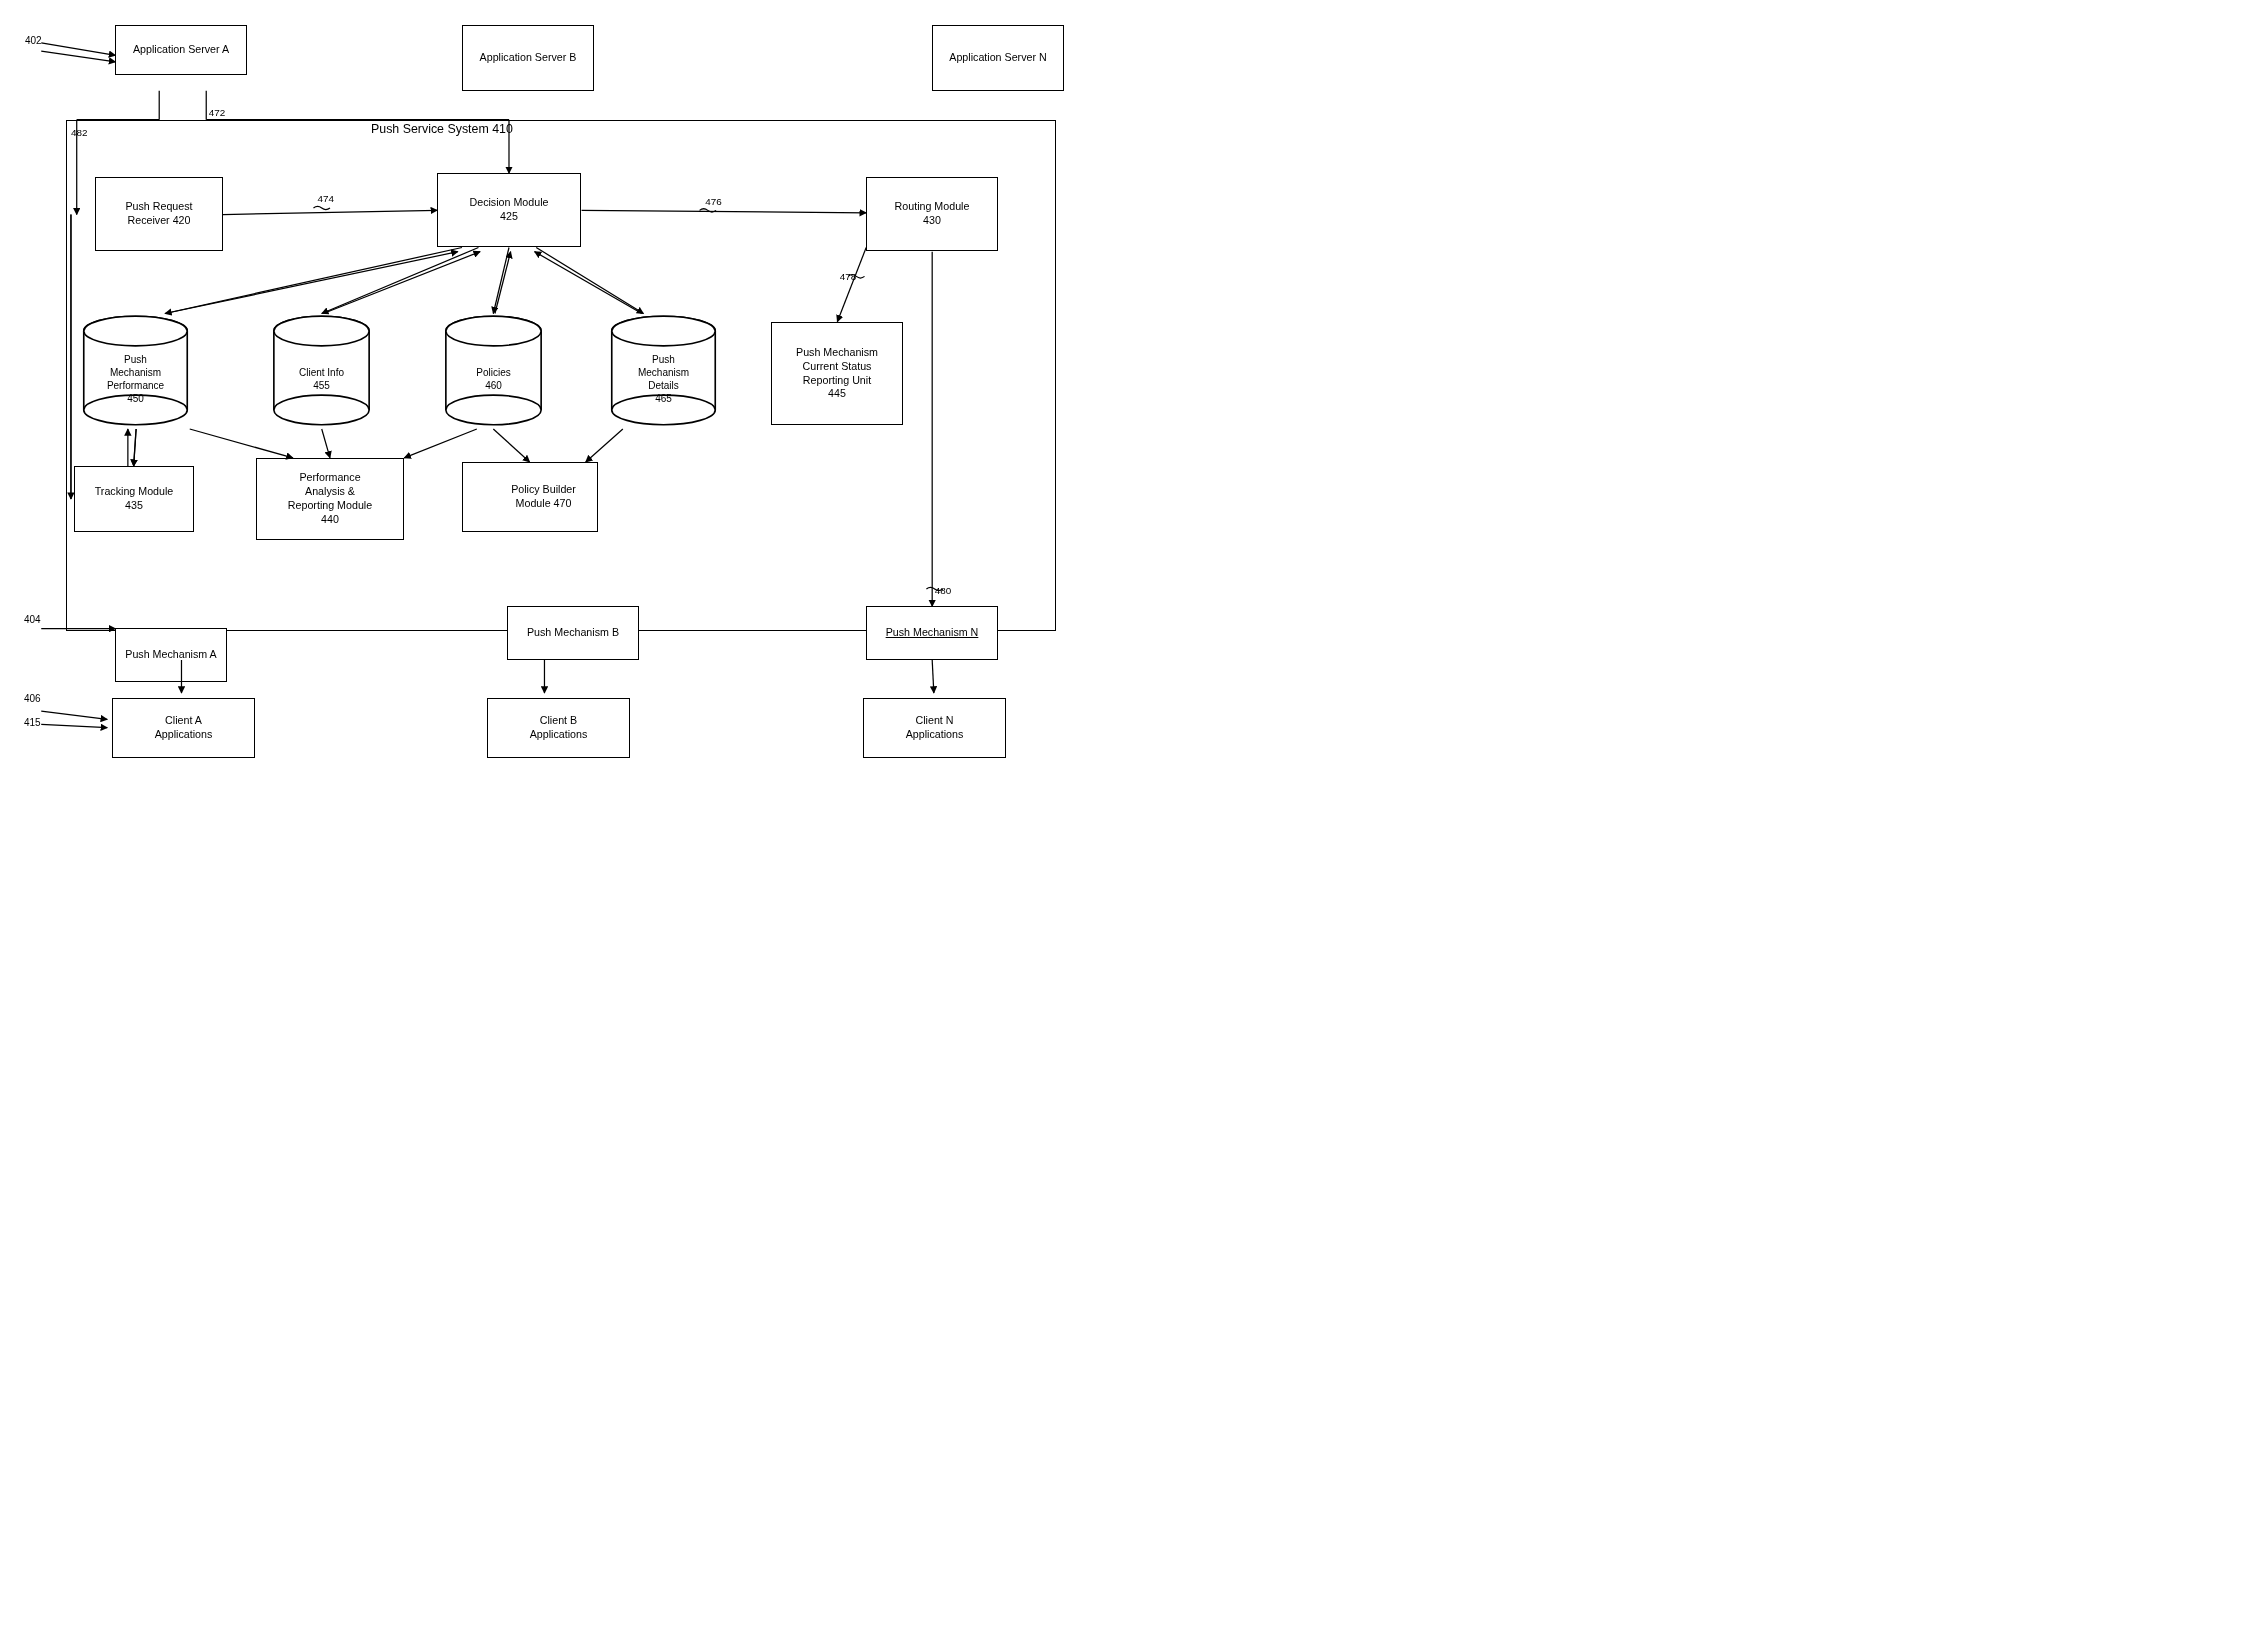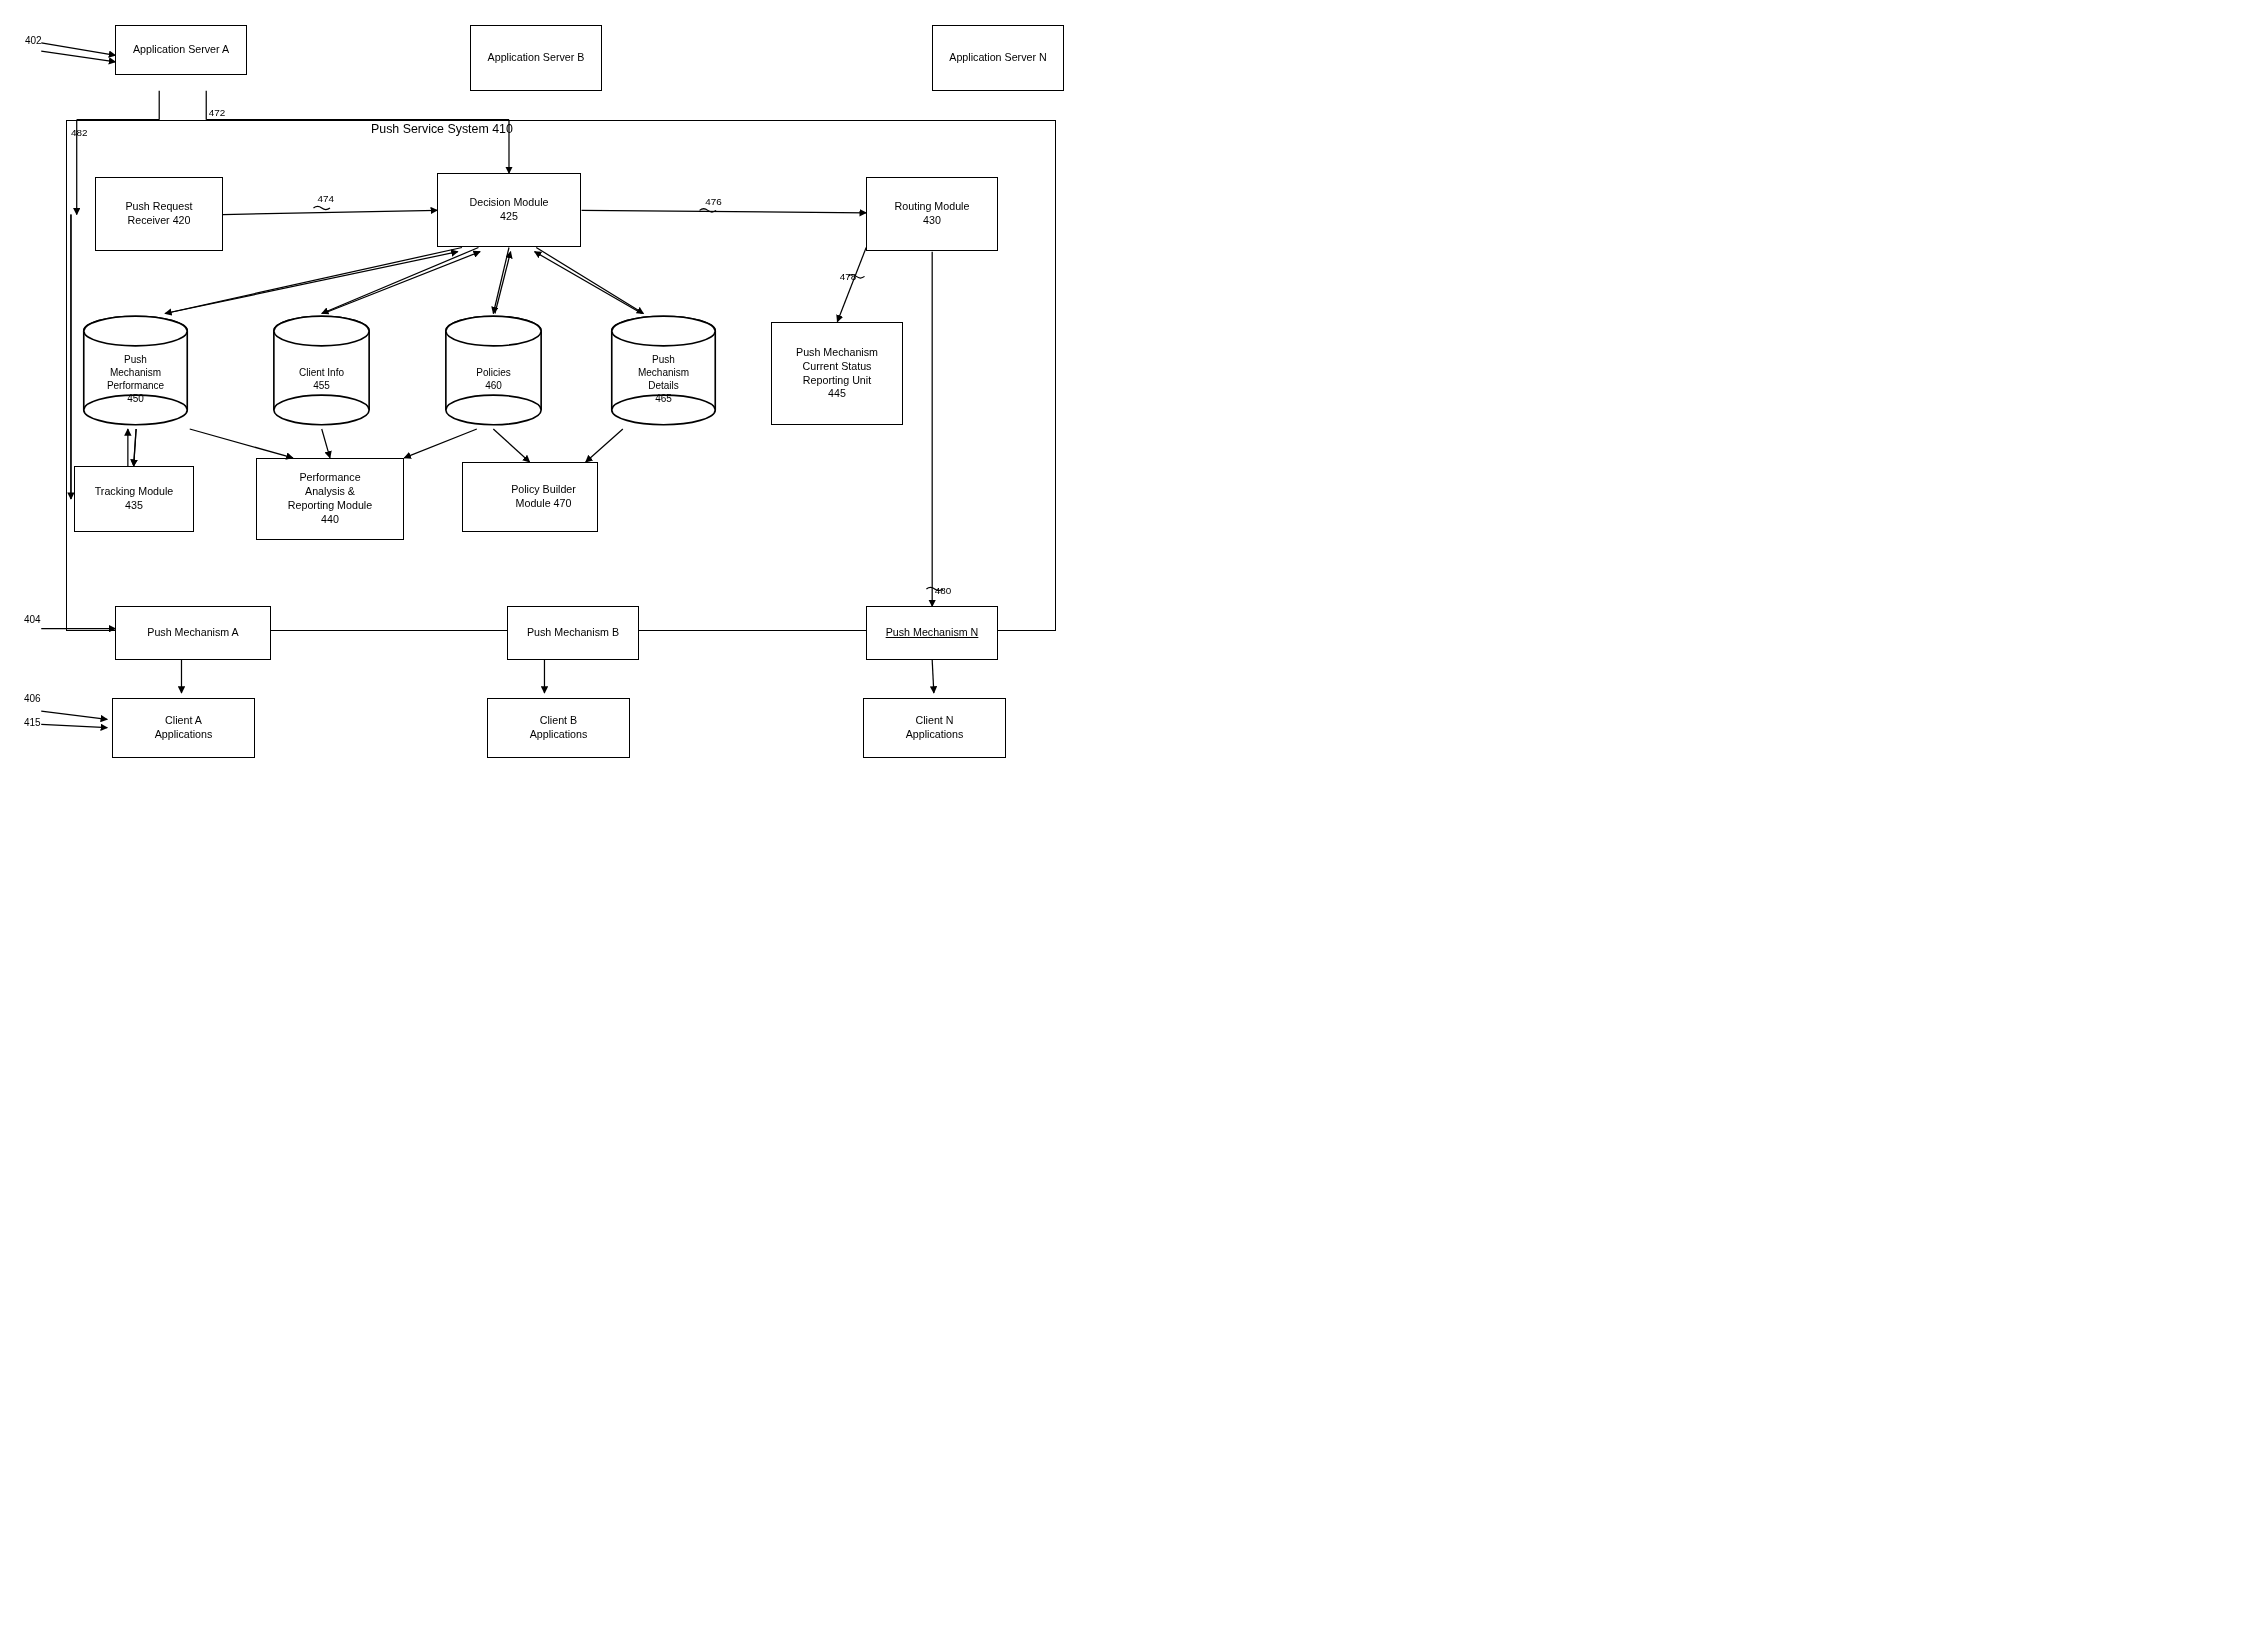--- a/index.html
+++ b/index.html
@@ -80,21 +80,21 @@
   <span class="label-ref" style="left:25px; top:35px;">402</span>
   <span class="label-ref" style="left:24px; top:614px;">404</span>
   <span class="label-ref" style="left:24px; top:693px;">406</span>
   <span class="label-ref" style="left:24px; top:717px;">415</span>
 
   <div class="box" style="left:115px; top:25px; width:132px; height:50px;">
     <span>Application
 Server A</span>
   </div>
 
-  <div class="box" style="left:462px; top:25px; width:132px; height:66px;margin-left:8px;">
+  <div class="box" style="left:462px; top:25px; width:132px; height:66px;">
     <span>Application
 Server B</span>
   </div>
 
   <div class="box" style="left:932px; top:25px; width:132px; height:66px;">
     <span>Application
 Server N</span>
   </div>
 
   <div class="main-border" style="left:66px; top:120px; width:990px; height:511px;"></div>
@@ -169,21 +169,21 @@
   </div>
 
   <div class="box" style="left:256px; top:458px; width:148px; height:82px;">
     <span>Performance<br>Analysis &amp;<br>Reporting Module<br>440</span>
   </div>
 
   <div class="box" style="left:462px; top:462px; width:136px; height:70px;padding-left:32px;">
     <span>Policy Builder<br>Module 470</span>
   </div>
 
-  <div class="box" style="left:115px; top:606px; width:156px; height:54px;">
+  <div class="box" style="left:115px; top:628px; width:112px; height:54px;">
     <span>Push Mechanism A</span>
   </div>
 
   <div class="box" style="left:478px; top:606px; width:132px; height:54px;margin-left:29px;">
     <span>Push Mechanism B</span>
   </div>
 
   <div class="box" style="left:866px; top:606px; width:132px; height:54px;text-decoration:underline;">
     <span>Push Mechanism N</span>
   </div>

